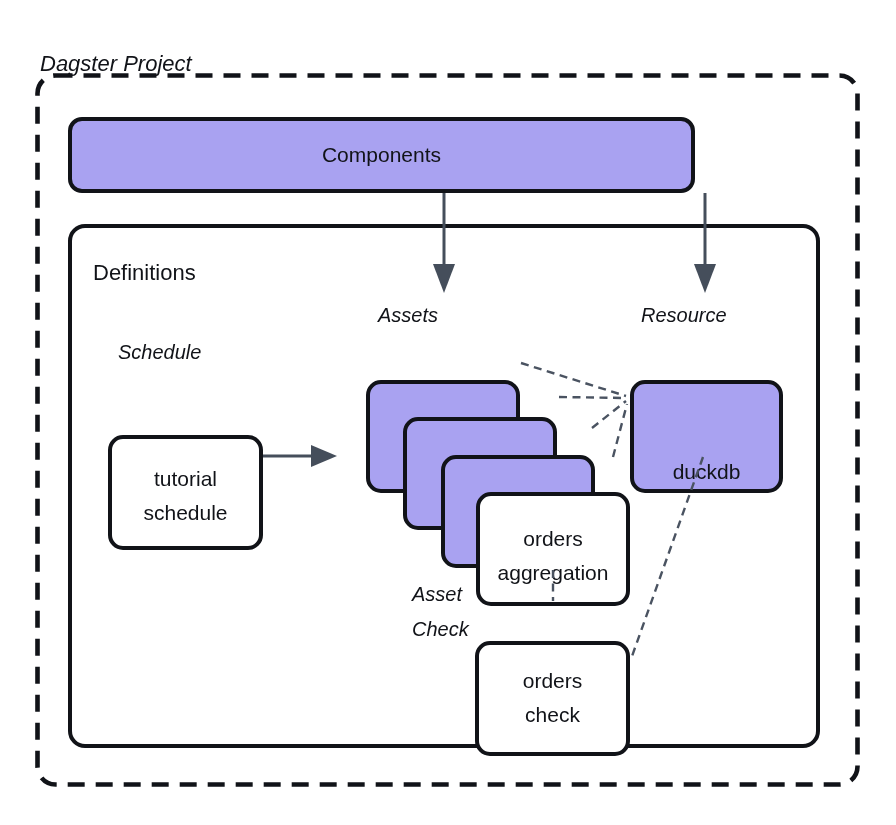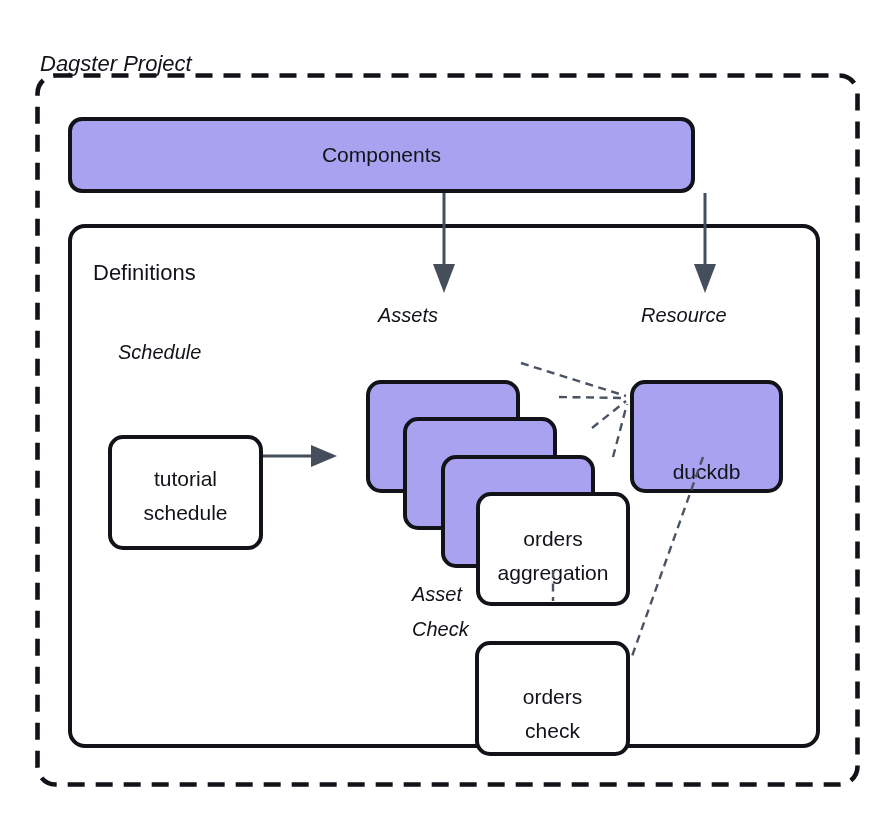--- a/index.html
+++ b/index.html
@@ -108,21 +108,21 @@
   <div class="node z5" style="left:476px;top:454px;width:154px;height:114px;padding:12px 8px;">
     <span>orders aggregation</span>
   </div>
 
   <div class="section-label z2" style="left:641px;top:304px;">Resource</div>
   <div class="node purple z2" style="left:630px;top:342px;width:153px;height:113px;">
     <span>duckdb</span>
   </div>
 
   <div class="section-label wrap z2" style="left:412px;top:577px;width:78px;">Asset Check</div>
-  <div class="node z2" style="left:475px;top:603px;width:155px;height:115px;padding:4px 18px;">
+  <div class="node z2" style="left:475px;top:603px;width:155px;height:115px;padding:20px 18px;">
     <span>orders check</span>
   </div>
 
   <svg class="overlay" width="896" height="825" viewBox="0 0 896 825">
 
     <rect class="dashed-frame" x="37.5" y="75.5" width="820" height="709" rx="18"></rect>
 
     <line class="arrow-line" x1="444" y1="193" x2="444" y2="265"></line>
     <polygon class="arrow-head" points="444,293 433,264 455,264"></polygon>
 

